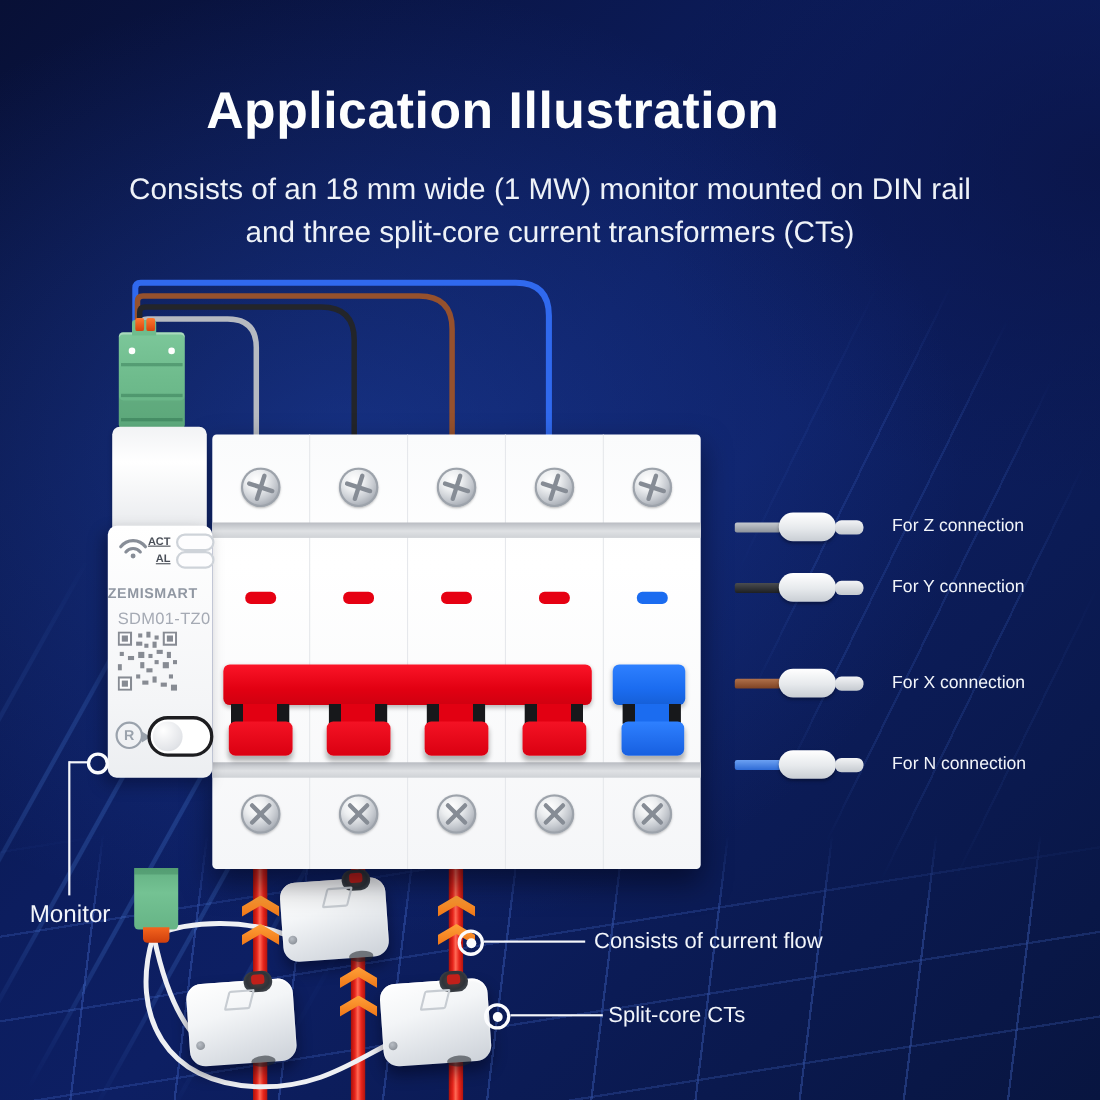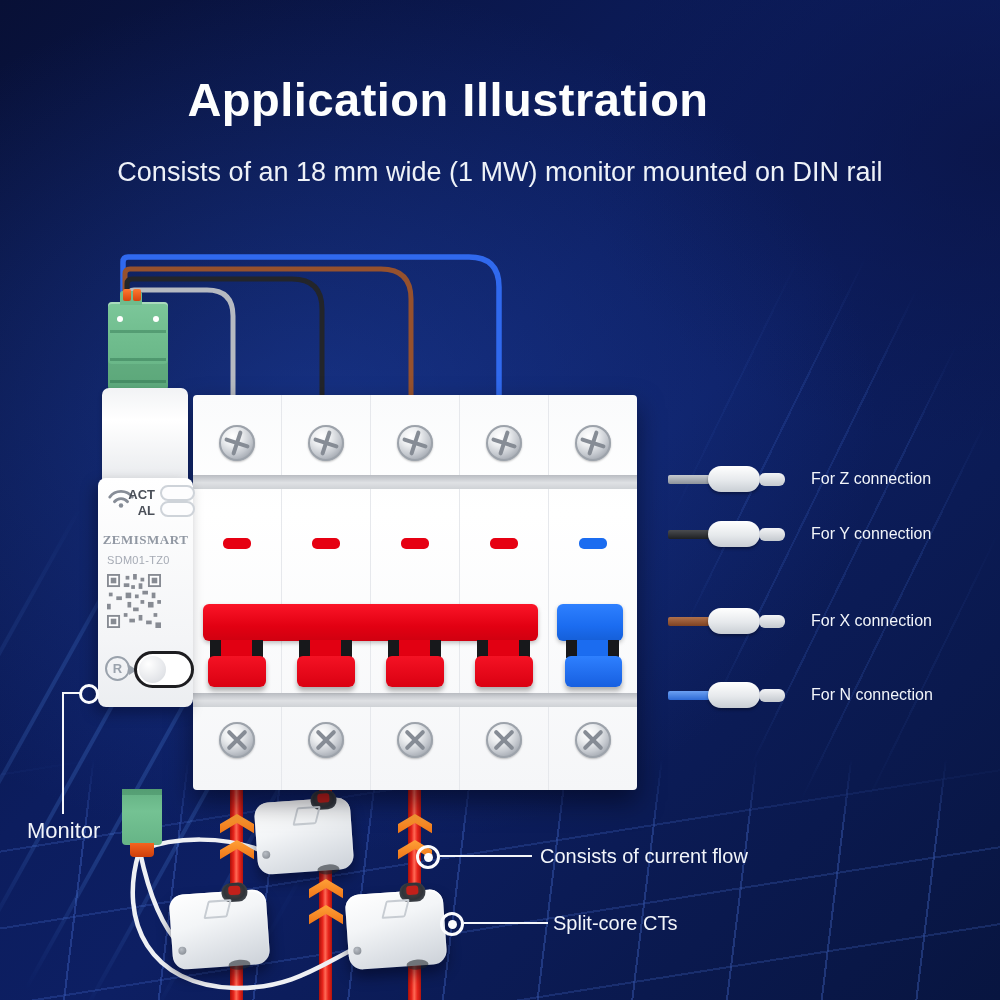--- a/index.html
+++ b/index.html
@@ -44,25 +44,25 @@
     background:linear-gradient(180deg,#64b183,#74c293 40%,#66b486);box-shadow:inset 0 6px 0 rgba(20,80,50,.2);}
   .gc-bottom-tip{left:130px;top:843px;width:24px;height:14px;z-index:7;border-radius:0 0 4px 4px;
     background:linear-gradient(180deg,#f4641e,#cf3f0c);}
   
   .din-tab{left:102px;top:388px;width:86px;height:92px;z-index:7;border-radius:7px 7px 0 0;
     background:linear-gradient(180deg,#f2f3f5,#ffffff 35%,#e9ebee);box-shadow:0 2px 4px rgba(0,0,20,.3);}
   .mon-body{left:98px;top:478px;width:95px;height:229px;z-index:7;border-radius:8px;
     background:linear-gradient(180deg,#ffffff,#f4f5f7 70%,#eceef1);box-shadow:-4px 6px 14px rgba(0,0,20,.35);}
   .mon-bottom{left:101px;top:707px;width:86px;height:83px;z-index:7;border-radius:0 0 7px 7px;
     background:linear-gradient(180deg,#f1f2f4,#fdfdfe 40%,#eef0f2);box-shadow:-3px 5px 10px rgba(0,0,20,.3);}
-  .led-label{position:absolute;font-size:13px;font-weight:700;color:#4a4f58;}
+  .led-label{position:absolute;font-size:10px;font-weight:700;color:#4a4f58;text-decoration:underline;}
   .led-pill{position:absolute;width:31px;height:12px;border:2px solid #ced3d9;border-radius:8px;background:#fdfdfe;}
-  .brand{position:absolute;left:0;top:54px;width:95px;text-align:center;
-    font-size:13px;font-weight:700;letter-spacing:.5px;color:#9097a2;font-family:Liberation Serif, serif;}
-  .model{position:absolute;left:9px;top:76px;font-size:11px;color:#a5aab4;letter-spacing:.3px;}
+  .brand{position:absolute;left:0;top:54px;width:71px;text-align:center;
+    font-size:13px;font-weight:700;letter-spacing:.5px;color:#9097a2;}
+  .model{position:absolute;left:9px;top:76px;font-size:15px;color:#a5aab4;letter-spacing:.3px;}
   .qr{position:absolute;color:#878b93;}
   .reset{position:absolute;left:7px;top:178px;width:21px;height:21px;border:2px solid #9aa2ac;border-radius:50%;
     color:#9aa2ac;font-size:13px;font-weight:700;text-align:center;line-height:21px;}
   .reset::after{content:"";position:absolute;right:-9px;top:7px;border-left:8px solid #9aa2ac;
     border-top:5px solid transparent;border-bottom:5px solid transparent;}
   .pillbtn{position:absolute;left:36px;top:173px;width:54px;height:31px;border:3px solid #1d1d20;border-radius:20px;background:#fff;}
   .pillbtn::before{content:"";position:absolute;left:2px;top:2px;width:27px;height:27px;border-radius:50%;
     background:radial-gradient(circle at 35% 30%,#ffffff,#e2e4e8 70%,#cfd2d7);}
   .serial{position:absolute;left:0;bottom:5px;width:86px;text-align:center;font-size:9px;color:#989ea7;letter-spacing:.4px;}
   
@@ -128,20 +128,21 @@
 
 <div id="canvas">
 
   <div class="abs floor-grid"></div>
   <div class="abs streaks-left"></div>
   <div class="abs lines-right"></div>
 
   <div class="abs title">Application Illustration</div>
   <div class="abs subtitle">
     <div>Consists of an 18 mm wide (1 MW) monitor mounted on DIN rail</div>
+    <div>and three split-core current transformers (CTs)</div>
   </div>
 
   <svg width="0" height="0" style="position:absolute">
       <defs>
     <g id="qrpat" fill="currentColor">
       <rect x="0" y="0" width="7" height="7"></rect>
           <rect x="1" y="1" width="5" height="5" fill="#fdfdfe"></rect>
           <rect x="2" y="2" width="3" height="3"></rect>
       <rect x="22" y="0" width="7" height="7"></rect>
           <rect x="23" y="1" width="5" height="5" fill="#fdfdfe"></rect>

